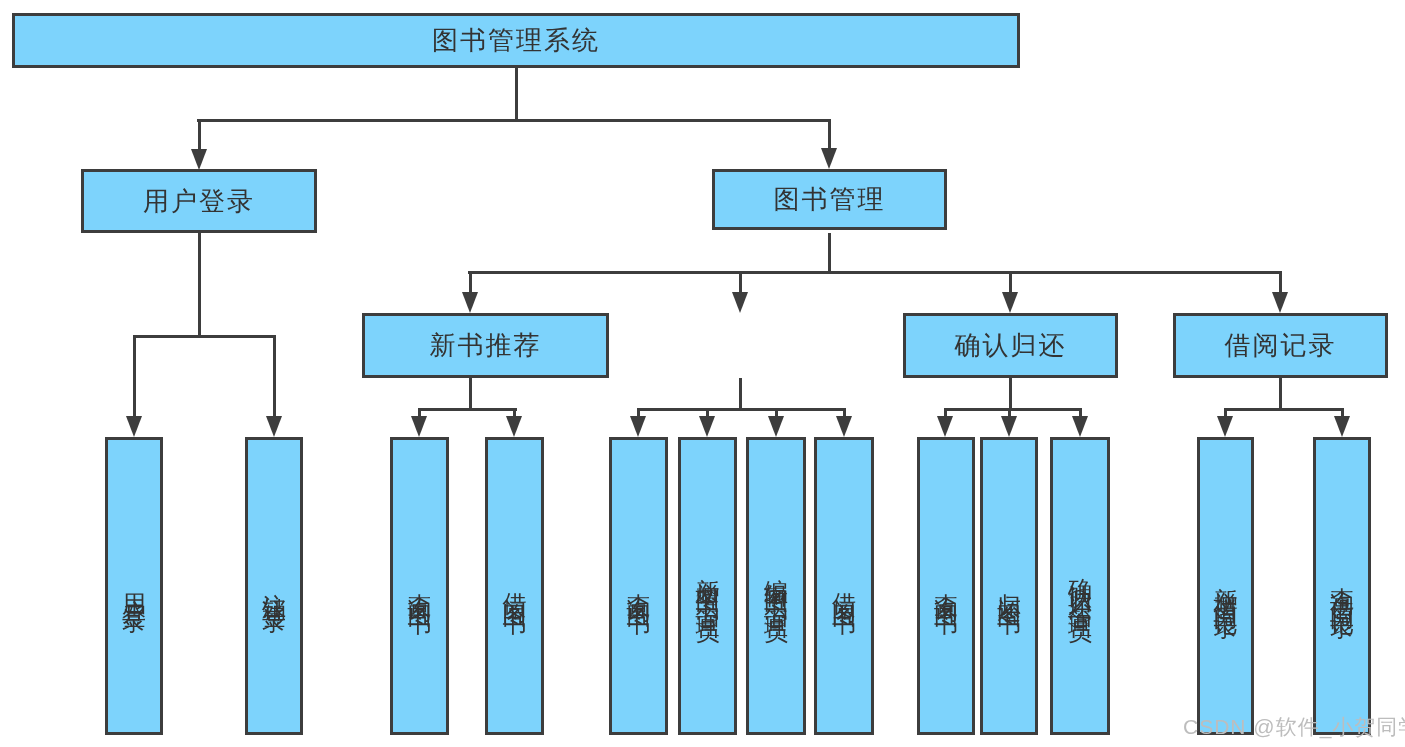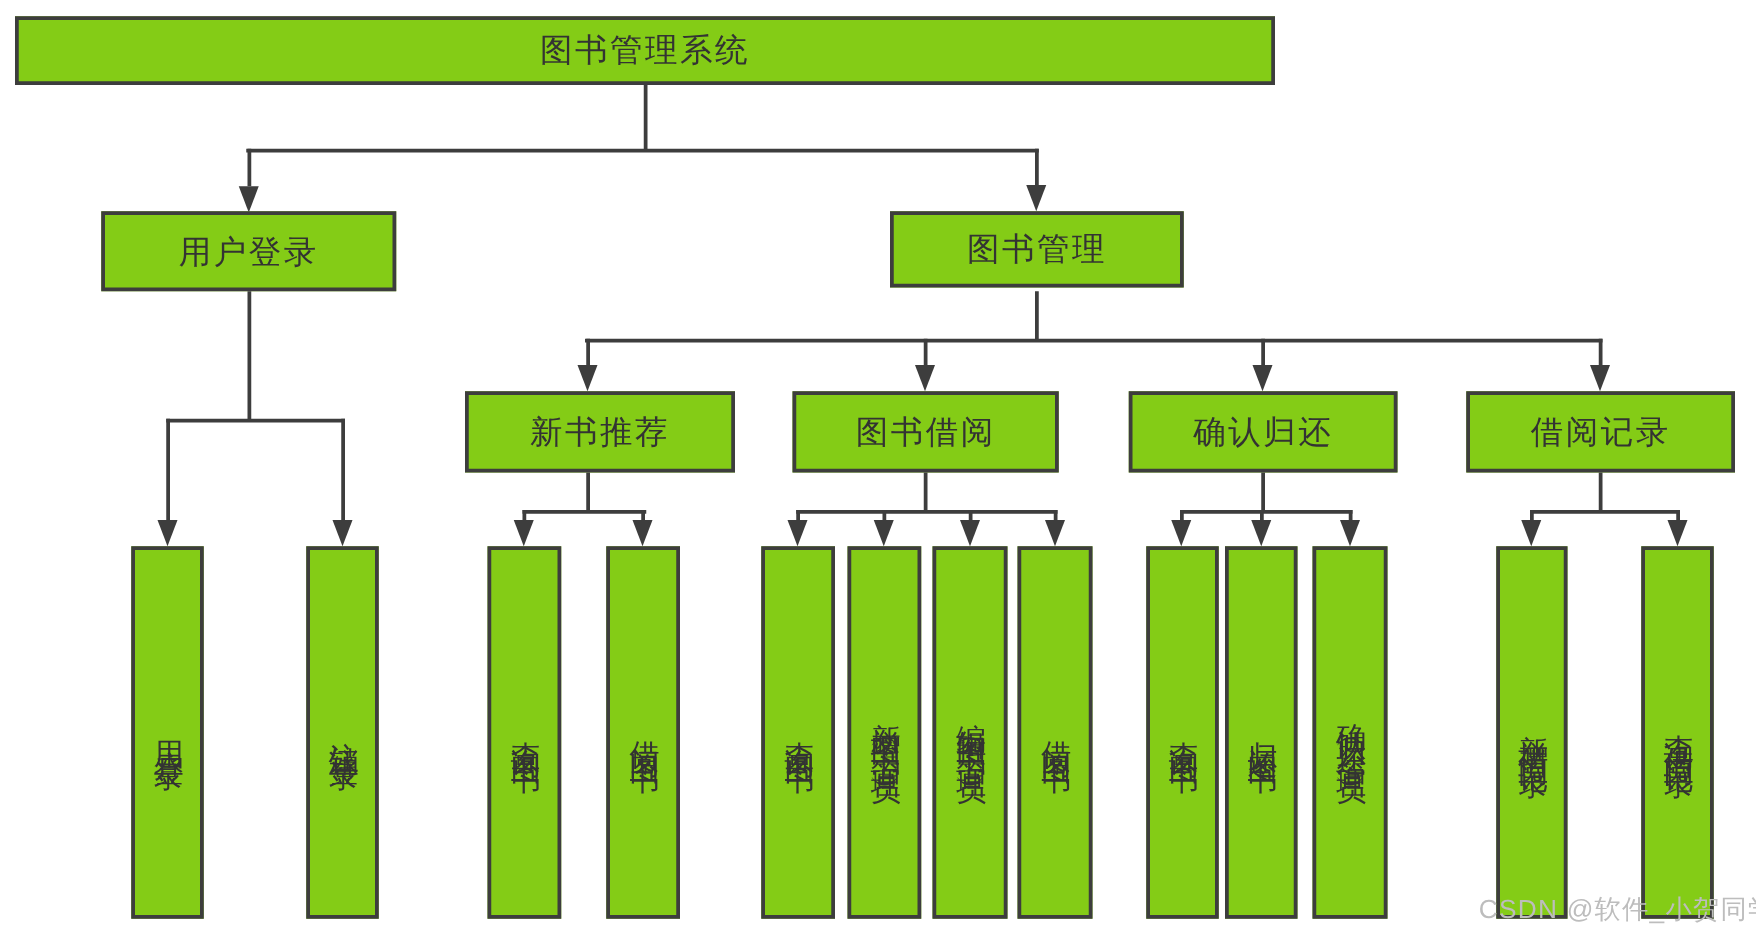--- a/index.html
+++ b/index.html
@@ -9,21 +9,21 @@
     height: 747px;
     background: #ffffff;
     overflow: hidden;
     font-family: "Liberation Sans", sans-serif;
     color: #333333;
   }
   .box {
     position: absolute;
     box-sizing: border-box;
     border: 3px solid #3d3d3d;
-    background: #84cc16;
+    background: #7dd3fc;
     display: flex;
     align-items: center;
     justify-content: center;
   }
   .h-label {
     font-size: 26px;
     letter-spacing: 2px;
     white-space: nowrap;
   }
   .v-label {
@@ -88,25 +88,22 @@
   <div class="arrow" style="left:133px; top:335px; height:81px;"></div>
   <div class="arrow" style="left:273px; top:335px; height:81px;"></div>
 
   <div class="vline" style="left:828px; top:233px; height:40px;"></div>
   <div class="hline" style="left:468px; top:271px; width:814px;"></div>
   <div class="arrow" style="left:469px; top:271px; height:21px;"></div>
   <div class="arrow" style="left:739px; top:271px; height:21px;"></div>
   <div class="arrow" style="left:1009px; top:271px; height:21px;"></div>
   <div class="arrow" style="left:1279px; top:271px; height:21px;"></div>
 
-  <div class="box" style="left:372px; top:313px; width:216px; height:65px;">
+  <div class="box" style="left:362px; top:313px; width:247px; height:65px;">
     <span class="h-label">新书推荐</span>
-  </div>
-  <div class="box" style="left:634px; top:313px; width:213px; height:65px;">
-    <span class="h-label">图书借阅</span>
   </div>
   <div class="box" style="left:903px; top:313px; width:215px; height:65px;">
     <span class="h-label">确认归还</span>
   </div>
   <div class="box" style="left:1173px; top:313px; width:215px; height:65px;">
     <span class="h-label">借阅记录</span>
   </div>
 
   <div class="vline" style="left:469px; top:378px; height:32px;"></div>
   <div class="hline" style="left:418px; top:408px; width:99px;"></div>

